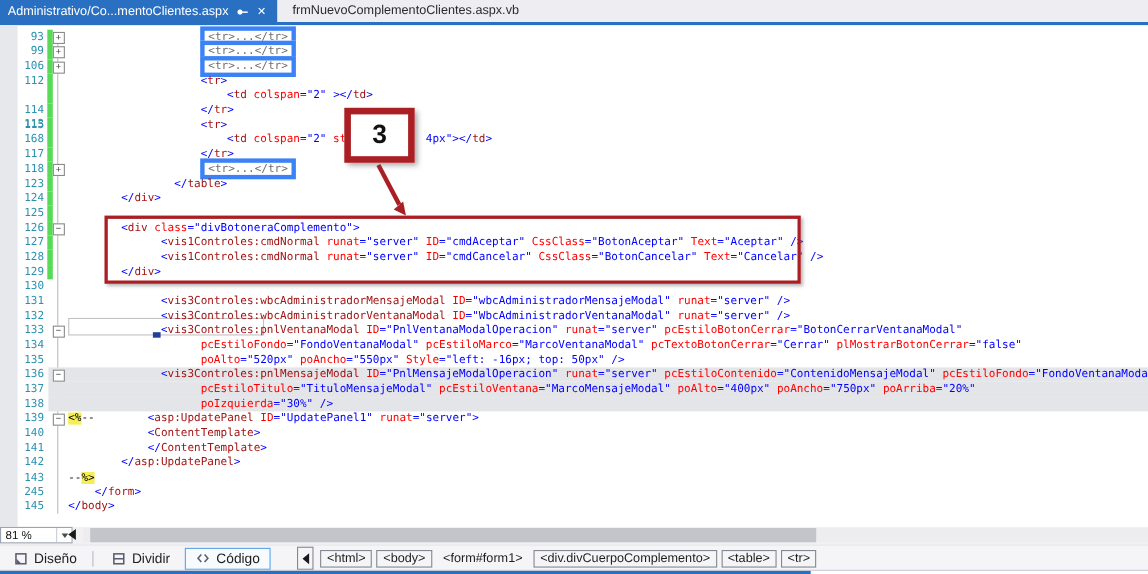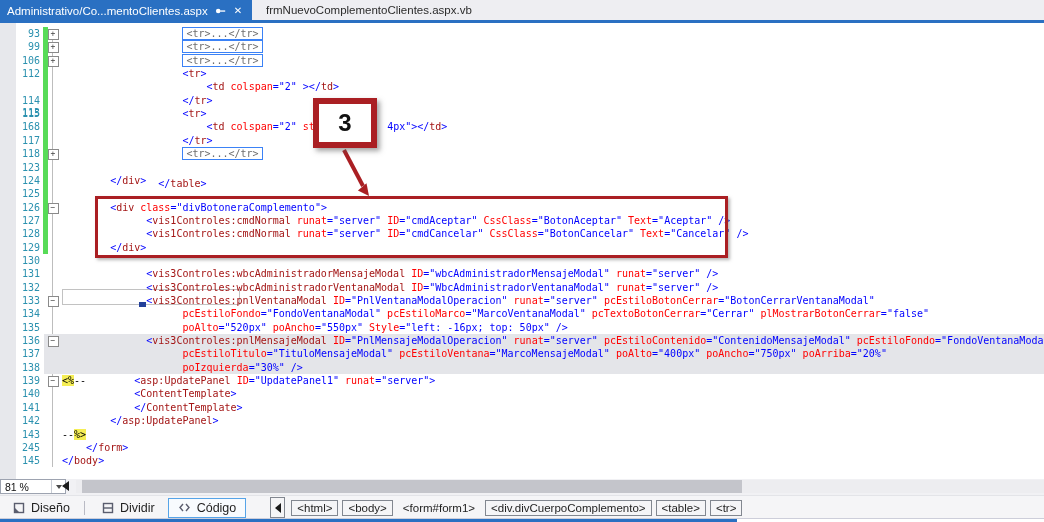--- a/index.html
+++ b/index.html
@@ -21,21 +21,21 @@
   .lnum{position:absolute;left:14px;width:26px;text-align:right;color:#2B91AF;
       font:10px "DejaVu Sans Mono",monospace;line-height:13.35px;height:13.35px;z-index:2;}
   .greenbar{position:absolute;left:43px;width:5px;height:13.4px;background:#57DB57;z-index:2;}
   .fold{position:absolute;left:47.5px;width:9px;height:9px;border:1px solid #8a8a8a;background:#fff;
       color:#444;font:8px/8px "DejaVu Sans Mono",monospace;text-align:center;z-index:3;cursor:pointer;}
   .hlrow{position:absolute;left:44px;right:0;height:13.4px;background:#E4E5E9;z-index:1;}
   .codeline{position:absolute;font:10px "DejaVu Sans Mono",monospace;line-height:13.35px;height:13.35px;
       white-space:pre;z-index:2;}
   .tk-d{color:#0000FF;} .tk-t{color:#A31515;} .tk-a{color:#FF0000;} .tk-v{color:#0000FF;}
   .tk-k{color:#000;} .tk-y{color:#000;background:#F5EE55;}
-  .colbox{border:1px solid #3b82f6;color:#6D6D6D;background:#fff;padding:0 3px;}
+  .colbox{border:4px solid #3b82f6;color:#6D6D6D;background:#fff;padding:0 3px;}
   .artifact{position:absolute;left:62px;top:266px;width:176px;height:14px;background:#fff;
       border:1px solid #C2C2C2;z-index:1;}
   .smarttag{position:absolute;left:139px;top:279px;width:7px;height:5px;background:#22409A;z-index:3;}
   
   .ann-rect{position:absolute;left:95px;top:196px;width:627px;height:56px;border:3px solid #AA1F23;
       box-shadow:2px 2px 3px rgba(110,110,110,.5);z-index:5;background:transparent;}
   .ann-badge{position:absolute;left:313px;top:98px;width:52px;height:38px;border:6px solid #AA1F23;
       background:#fff;box-shadow:3px 3px 5px rgba(90,90,90,.55);z-index:7;display:flex;
       align-items:center;justify-content:center;font:bold 24px "Liberation Sans",sans-serif;color:#111;}
   .ann-svg{position:absolute;left:0;top:0;width:1044px;height:522px;z-index:6;pointer-events:none;}
@@ -125,21 +125,21 @@
         <div class="codeline" style="top: 97.45px; left: 206.48px;"><span class="tk-d">&lt;</span><span class="tk-t">td</span><span class="tk-a"> colspan</span><span class="tk-d">=</span><span class="tk-v">"2"</span><span class="tk-a"> sty</span><span class="tk-k">           </span><span class="tk-v">4px"</span><span class="tk-d">&gt;&lt;/</span><span class="tk-t">td</span><span class="tk-d">&gt;</span></div>
         <div class="lnum" style="top: 110.8px;">117</div>
         <div class="greenbar" style="top: 110.8px;"></div>
         <div class="codeline" style="top: 110.8px; left: 182.4px;"><span class="tk-d">&lt;/</span><span class="tk-t">tr</span><span class="tk-d">&gt;</span></div>
         <div class="lnum" style="top: 124.15px;">118</div>
         <div class="greenbar" style="top: 124.15px;"></div>
         <div class="fold" style="top: 126.15px;">+</div>
         <div class="codeline" style="top: 124.15px; left: 182.4px;"><span class="colbox">&lt;tr&gt;...&lt;/tr&gt;</span></div>
         <div class="lnum" style="top: 137.5px;">123</div>
         <div class="greenbar" style="top: 137.5px;"></div>
-        <div class="codeline" style="top: 137.5px; left: 158.32px; margin-top: 16px;"><span class="tk-d">&lt;/</span><span class="tk-t">table</span><span class="tk-d">&gt;</span></div>
+        <div class="codeline" style="top: 137.5px; left: 158.32px;"><span class="tk-d">&lt;/</span><span class="tk-t">table</span><span class="tk-d">&gt;</span></div>
         <div class="lnum" style="top: 150.85px;">124</div>
         <div class="greenbar" style="top: 150.85px;"></div>
         <div class="codeline" style="top: 150.85px; left: 110.16px;"><span class="tk-d">&lt;/</span><span class="tk-t">div</span><span class="tk-d">&gt;</span></div>
         <div class="lnum" style="top: 164.2px;">125</div>
         <div class="greenbar" style="top: 164.2px;"></div>
         <div class="codeline" style="top: 164.2px; left: 62px;"></div>
         <div class="lnum" style="top: 177.55px;">126</div>
         <div class="greenbar" style="top: 177.55px;"></div>
         <div class="fold" style="top: 179.55px;">−</div>
         <div class="codeline" style="top: 177.55px; left: 110.16px;"><span class="tk-d">&lt;</span><span class="tk-t">div</span><span class="tk-a"> class</span><span class="tk-d">=</span><span class="tk-v">"divBotoneraComplemento"</span><span class="tk-d">&gt;</span></div>

